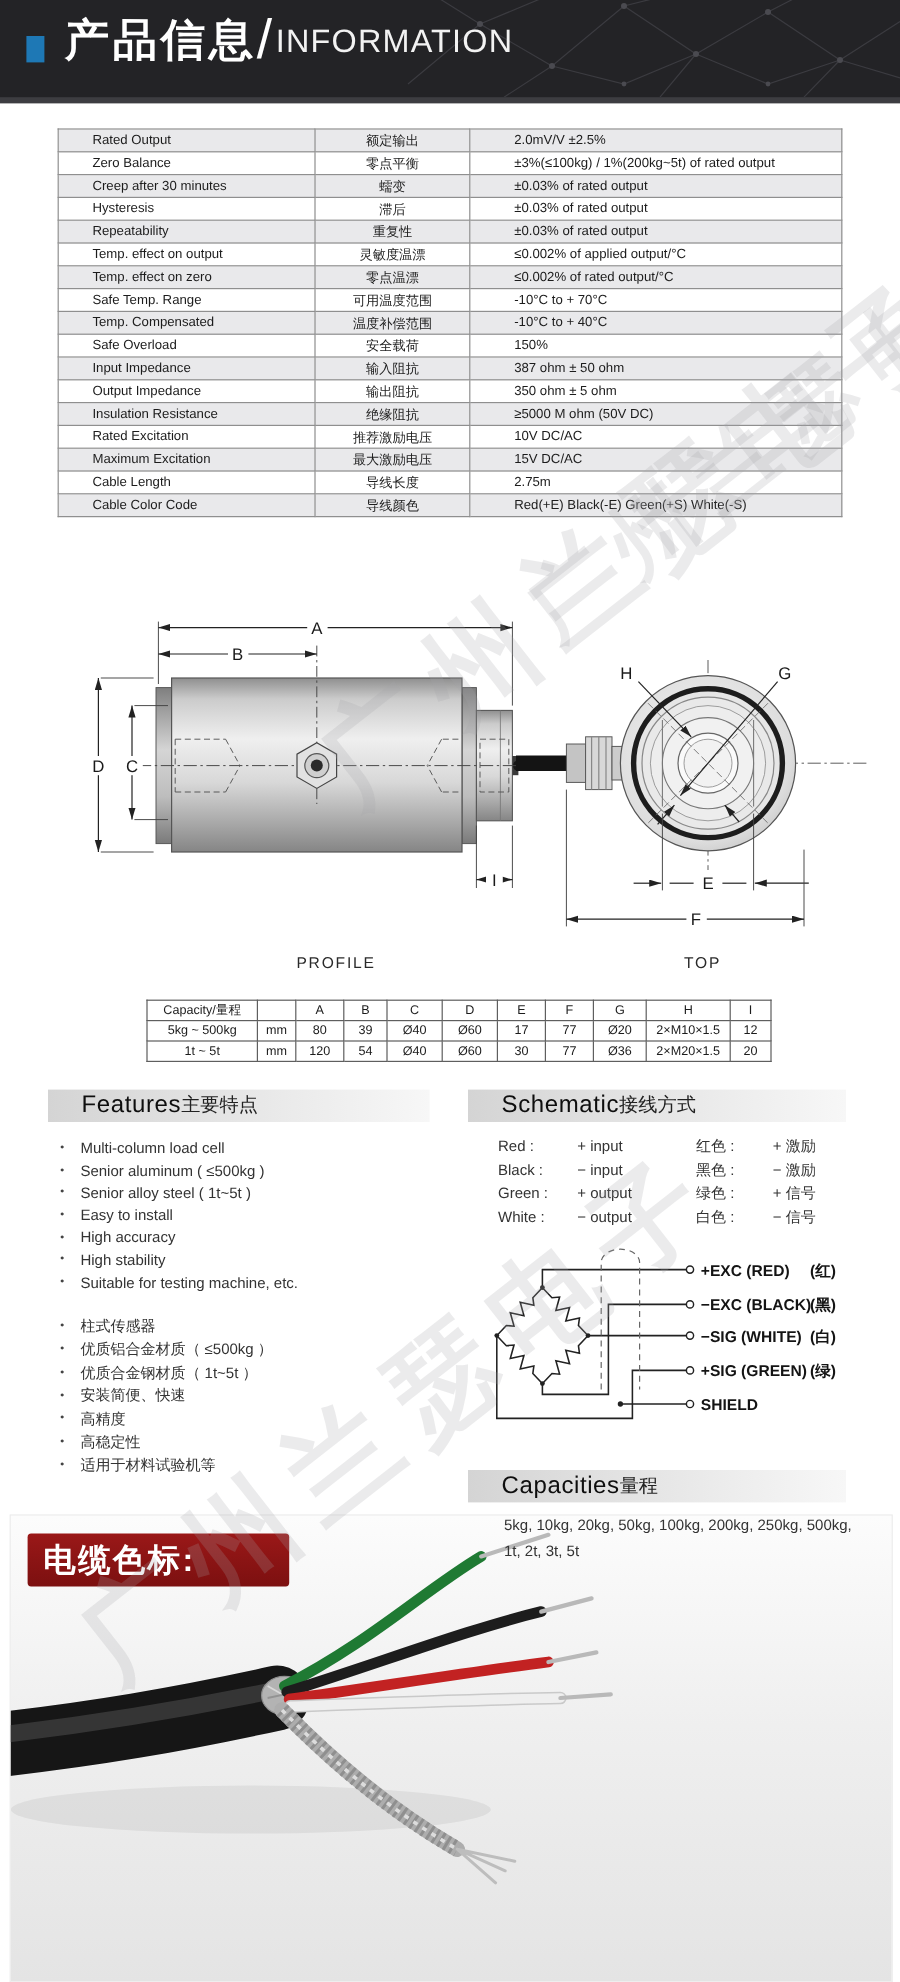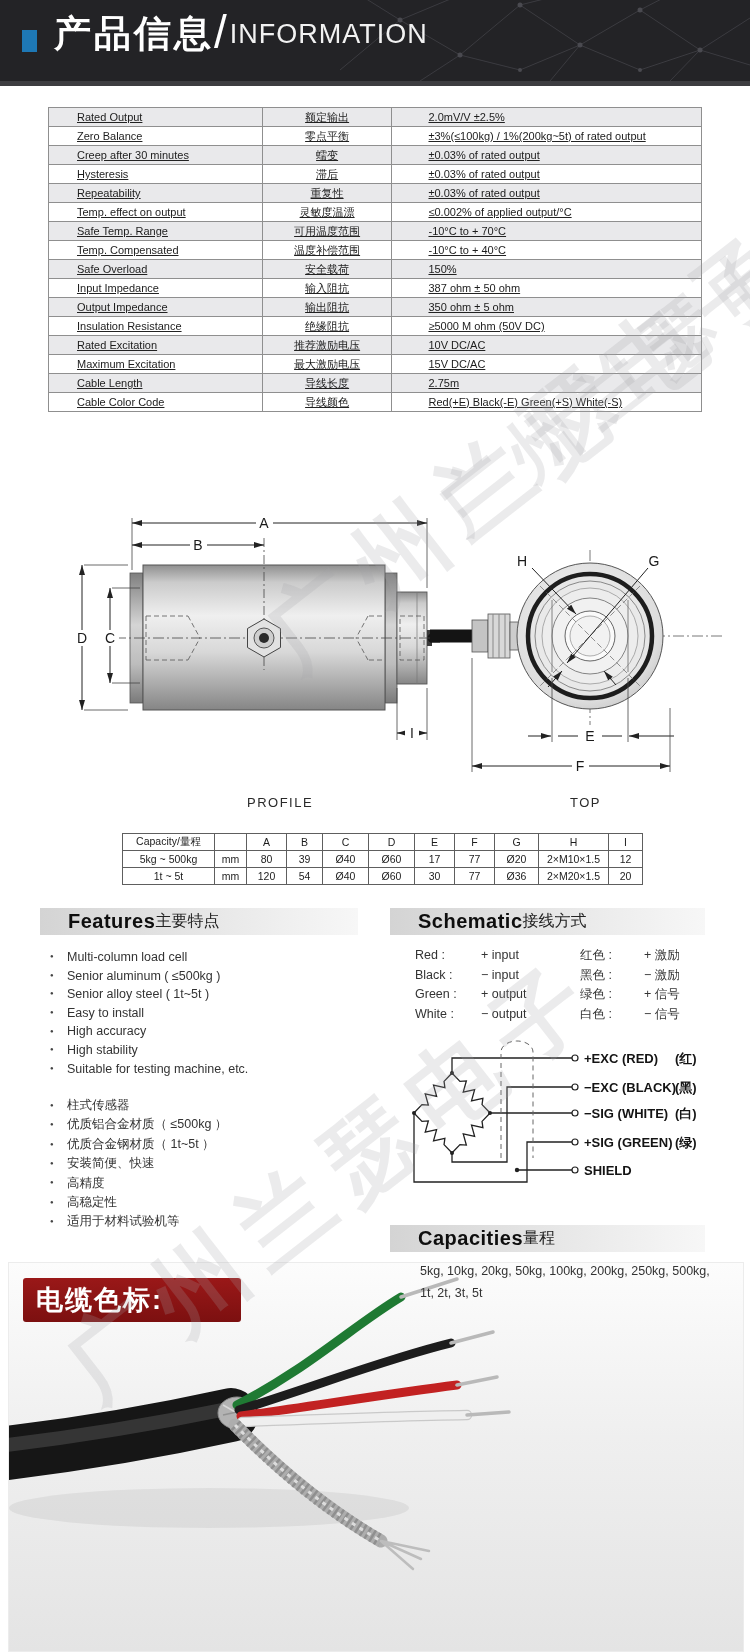--- a/index.html
+++ b/index.html
@@ -8,41 +8,41 @@
   
   .hdr{position:absolute;left:0;top:0;width:750px;height:81px;background:#232326;
        border-bottom:5px solid #3d3d41;}
   .hdr-net{position:absolute;right:0;top:0;}
   .hdr-accent{position:absolute;left:22px;top:30px;width:15px;height:22px;background:#1e78b5;}
   .hdr-title{position:absolute;left:54px;top:0;height:68px;display:flex;align-items:center;color:#fff;}
   .hdr-cn{font-size:37px;font-weight:bold;letter-spacing:3px;}
   .hdr-slash{font-size:46px;font-weight:300;margin:0 3px 4px 0;}
   .hdr-en{font-size:27px;font-weight:300;letter-spacing:1px;color:#f2f2f2;}
   
-  .spec{position:absolute;left:48px;top:107px;width:654px;border-collapse:collapse;text-decoration:underline;}
+  .spec{position:absolute;left:48px;top:107px;width:654px;border-collapse:collapse;}
   .spec td{border:1px solid #8f8f8f;height:18px;font-size:11px;color:#1c1c1c;padding:0;}
   .spec tr:nth-child(odd){background:#e9e9eb;}
   .spec tr:nth-child(even){background:#ffffff;}
   .spec td.en{padding-left:28px;}
   .spec td.cn{text-align:center;}
   .spec td.val{padding-left:36px;}
   
   .dw{position:absolute;}
   .cap{position:absolute;font-size:13px;letter-spacing:1.5px;color:#2a2a2a;}
   svg text{font-family:"Liberation Sans",sans-serif;}
   .bw{stroke:#222;stroke-width:1.3;fill:none;}
   .thin{stroke:#444;stroke-width:0.8;fill:none;}
   .dimtx{font-size:14px;fill:#1a1a1a;}
   
   .dim{position:absolute;left:122px;top:833px;width:520px;border-collapse:collapse;table-layout:fixed;}
   .dim td{border:1px solid #5e5e5e;text-align:center;font-size:10.5px;height:16px;background:#fff;color:#1c1c1c;padding:0;}
   
   .banner{position:absolute;height:27px;box-sizing:border-box;display:flex;align-items:center;
           padding-left:28px;background:linear-gradient(90deg,#d4d4d4,#ededed 70%,#f7f7f7);}
-  .banner .t{font-size:20px;font-weight:bold;color:#0e0e0e;letter-spacing:0.5px;}
+  .banner .t{font-size:20px;font-weight:normal;color:#0e0e0e;letter-spacing:0.5px;}
   .banner .s{font-size:16px;font-weight:normal;color:#222;}
   
   .blist{position:absolute;left:50px;margin:0;padding:0;list-style:none;}
   .blist li{position:relative;padding-left:17px;font-size:12.5px;color:#333;}
   .blist li::before{content:"●";position:absolute;left:0;top:50%;transform:translateY(-52%);font-size:6px;color:#444;}
   .blist.en li{line-height:18.6px;}
   .blist.cn li{line-height:19.4px;}
   
   .legend{position:absolute;left:415px;top:946px;display:grid;grid-template-columns:66px 99px 64px auto;
           font-size:12.5px;color:#333;line-height:19.5px;}
@@ -120,20 +120,25 @@
           <td class="en">Repeatability</td>
           <td class="cn">重复性</td>
           <td class="val">±0.03% of rated output</td>
         </tr>
       <tr>
           <td class="en">Temp. effect on output</td>
           <td class="cn">灵敏度温漂</td>
           <td class="val">≤0.002% of applied output/°C</td>
         </tr>
       <tr>
+          <td class="en">Temp. effect on zero</td>
+          <td class="cn">零点温漂</td>
+          <td class="val">≤0.002% of rated output/°C</td>
+        </tr>
+      <tr>
           <td class="en">Safe Temp. Range</td>
           <td class="cn">可用温度范围</td>
           <td class="val">-10°C to + 70°C</td>
         </tr>
       <tr>
           <td class="en">Temp. Compensated</td>
           <td class="cn">温度补偿范围</td>
           <td class="val">-10°C to + 40°C</td>
         </tr>
       <tr>

